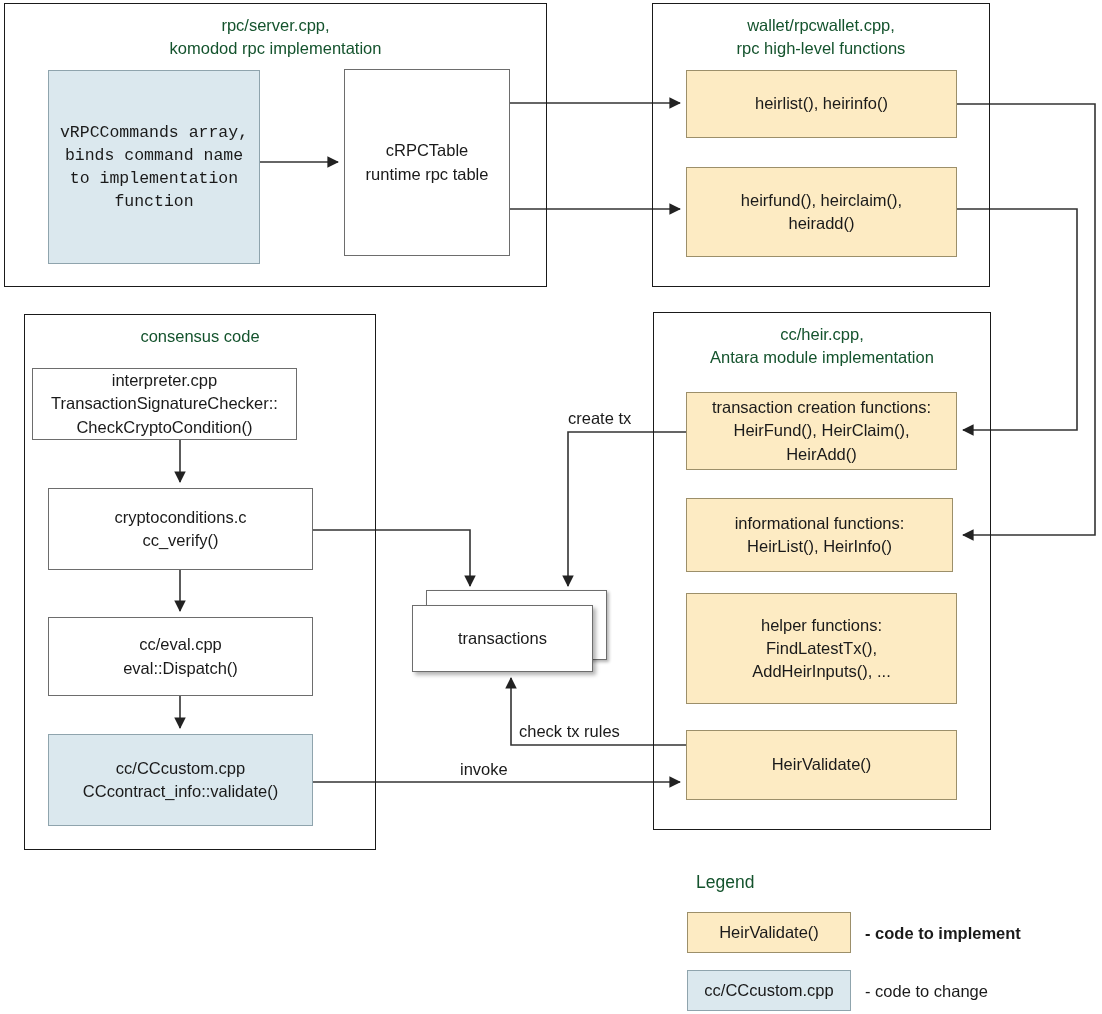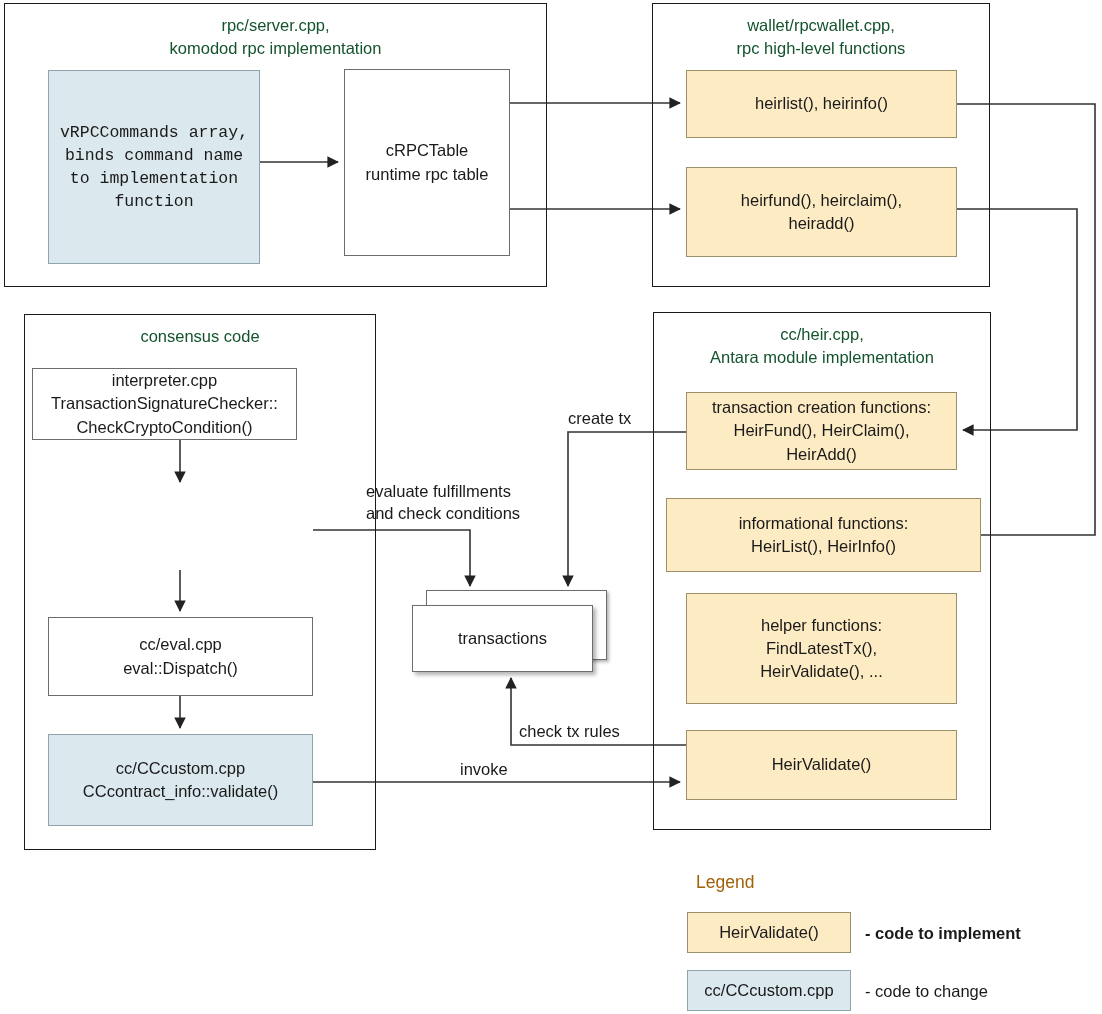--- a/index.html
+++ b/index.html
@@ -89,21 +89,21 @@
     line-height: 1.32;
     color: #1a1a1a;
     white-space: pre-line;
     z-index: 5;
     background: transparent;
   }
   
   .legend-title {
     position: absolute;
     font-size: 17.5px;
-    color: #a16207;
+    color: #14532d;
     z-index: 5;
   }
   .legend-swatch {
     position: absolute;
     display: flex;
     align-items: center;
     justify-content: center;
     font-size: 16.5px;
     color: #1a1a1a;
     border: 1.3px solid #9c8f6a;
@@ -171,45 +171,45 @@
   <div class="node yellow" style="left:686px; top:70px; width:271px; height:68px;">heirlist(), heirinfo()</div>
   <div class="node yellow" style="left:686px; top:167px; width:271px; height:90px;">heirfund(), heirclaim(),
 heiradd()</div>
 
   <div class="panel" style="left:4px; top:314px; width:352px; height:536px;margin-left:20px;">
     <div class="panel-title">consensus code</div>
   </div>
   <div class="node plain" style="left:32px; top:368px; width:265px; height:72px;">interpreter.cpp
 TransactionSignatureChecker::
 CheckCryptoCondition()</div>
+  <div class="node plain" style="left:48px; top:488px; width:265px; height:82px;">cryptoconditions.c
+cc_verify()</div>
   <div class="node plain" style="left:48px; top:617px; width:265px; height:79px;">cc/eval.cpp
 eval::Dispatch()</div>
   <div class="node blue" style="left:48px; top:734px; width:265px; height:92px;">cc/CCcustom.cpp
 CCcontract_info::validate()</div>
 
   <div class="panel" style="left:653px; top:312px; width:338px; height:518px;">
     <div class="panel-title">cc/heir.cpp,
 Antara module implementation</div>
   </div>
   <div class="node yellow" style="left:686px; top:392px; width:271px; height:78px;">transaction creation functions:
 HeirFund(), HeirClaim(),
 HeirAdd()</div>
-  <div class="node yellow" style="left:666px; top:498px; width:315px; height:74px;">informational functions:
+  <div class="node yellow" style="left:686px; top:498px; width:267px; height:74px;">informational functions:
 HeirList(), HeirInfo()</div>
   <div class="node yellow" style="left:686px; top:593px; width:271px; height:111px;">helper functions:
 FindLatestTx(),
-HeirValidate(), ...</div>
+AddHeirInputs(), ...</div>
   <div class="node yellow" style="left:686px; top:730px; width:271px; height:70px;">HeirValidate()</div>
 
   <div class="stack-back" style="left:426px; top:590px; width:181px; height:70px;"></div>
   <div class="stack-front" style="left:412px; top:605px; width:181px; height:67px;">transactions</div>
 
   <div class="edge-label" style="left:568px; top:408px;">create tx</div>
-  <div class="edge-label" style="left:366px; top:481px;">evaluate fulfillments
-and check conditions</div>
   <div class="edge-label" style="left:519px; top:721px;">check tx rules</div>
   <div class="edge-label" style="left:460px; top:759px;">invoke</div>
 
   <div class="legend-title" style="left:696px; top:872px;">Legend</div>
 
   <div class="legend-swatch" style="left:687px; top:912px; width:164px; height:41px; background:#fdebc3; border-color:#9c8f6a;">HeirValidate()</div>
   <div class="legend-text" style="left:865px; top:924px;font-weight:bold;">- code to implement</div>
 
   <div class="legend-swatch" style="left:687px; top:970px; width:164px; height:41px; background:#dbe8ee; border-color:#8fa4ad;">cc/CCcustom.cpp</div>
   <div class="legend-text" style="left:865px; top:982px;">- code to change</div>

